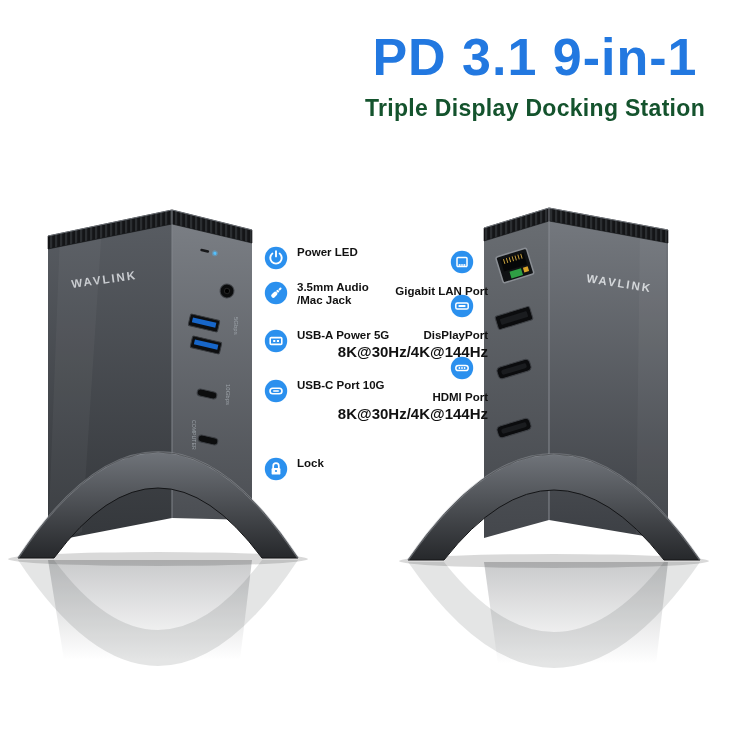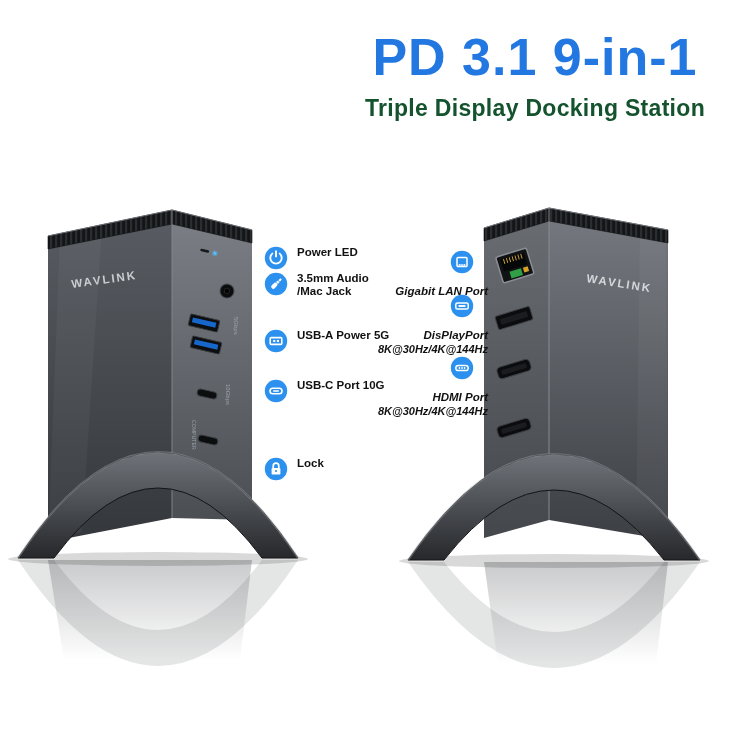--- a/index.html
+++ b/index.html
@@ -6,24 +6,24 @@
   .stage{position:relative;width:750px;height:750px;background:#fff;overflow:hidden;
          font-family:"Liberation Sans",sans-serif;}
   .hero{position:absolute;left:330px;top:26px;width:410px;text-align:center;}
   .hero h1{margin:4px;font-size:52px;line-height:1.05;font-weight:800;color:var(--title-blue,#2278e0);letter-spacing:1px;}
   .hero h2{margin:10px 0 0;font-size:23px;font-weight:700;color:#14532d;letter-spacing:.3px;}
   .scene{position:absolute;left:0;top:0;}
   .cicon{width:24px;height:24px;flex:0 0 auto;display:block;}
   .cicon svg{display:block;width:24px;height:24px;}
   .callout-l{position:absolute;left:264px;display:flex;align-items:flex-start;gap:9px;}
   .callout-l .clabel{font-size:11.5px;font-weight:700;color:#111;line-height:13px;white-space:nowrap;}
-  .callout-r{position:absolute;right:262px;display:flex;flex-direction:column;align-items:flex-end;text-align:left;font-style:italic;}
+  .callout-r{position:absolute;right:262px;display:flex;flex-direction:column;align-items:flex-end;text-align:left;}
   .callout-r .cicon{margin-right:14px;}
   .callout-r .clabel{margin-top:11px;font-size:11.5px;font-weight:700;color:#111;white-space:nowrap;}
-  .callout-r .cspec{margin-top:2px;font-size:11px;font-weight:700;color:#111;white-space:nowrap;}
+  .callout-r .cspec{margin-top:2px;font-size:15px;font-weight:700;color:#111;white-space:nowrap;}
   svg text{font-family:"Liberation Sans",sans-serif;}
 </style>
 </head>
 <body>
 
 <div class="stage">
 
   <header class="hero">
     <h1>PD 3.1 9-in-1</h1>
     <h2>Triple Display Docking Station</h2>
@@ -158,21 +158,21 @@
     <span class="cicon">
       <svg viewBox="0 0 24 24">
           <circle cx="12" cy="12" r="11.2" fill="var(--icon-blue,#2b90ee)"></circle>
           <path d="M12 5.2v5.2" stroke="#fff" stroke-width="1.9" stroke-linecap="round" fill="none"></path>
           <path d="M8.3 7.6a5.7 5.7 0 1 0 7.4 0" stroke="#fff" stroke-width="1.9" stroke-linecap="round" fill="none"></path>
         </svg>
     </span>
     <span class="clabel">Power LED</span>
   </div>
 
-  <div class="callout-l" style="top:272px">
+  <div class="callout-l" style="top:281px">
     <span class="cicon">
       <svg viewBox="0 0 24 24">
           <circle cx="12" cy="12" r="11.2" fill="var(--icon-blue,#2b90ee)"></circle>
           <g transform="rotate(45 12 12)" fill="#fff">
             <rect x="11" y="4.6" width="2" height="3.4" rx="1"></rect>
             <rect x="10.6" y="8.4" width="2.8" height="2.2" rx="0.6"></rect>
             <rect x="9.9" y="10.9" width="4.2" height="7" rx="2"></rect>
           </g>
         </svg>
     </span>

